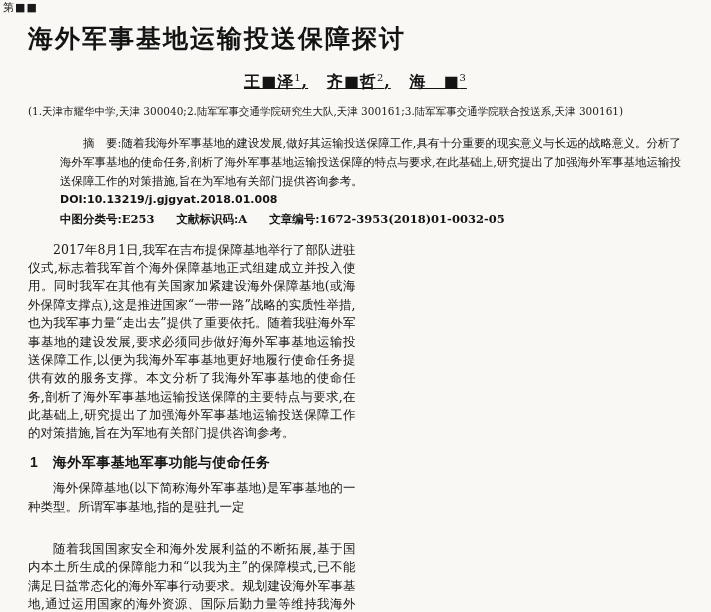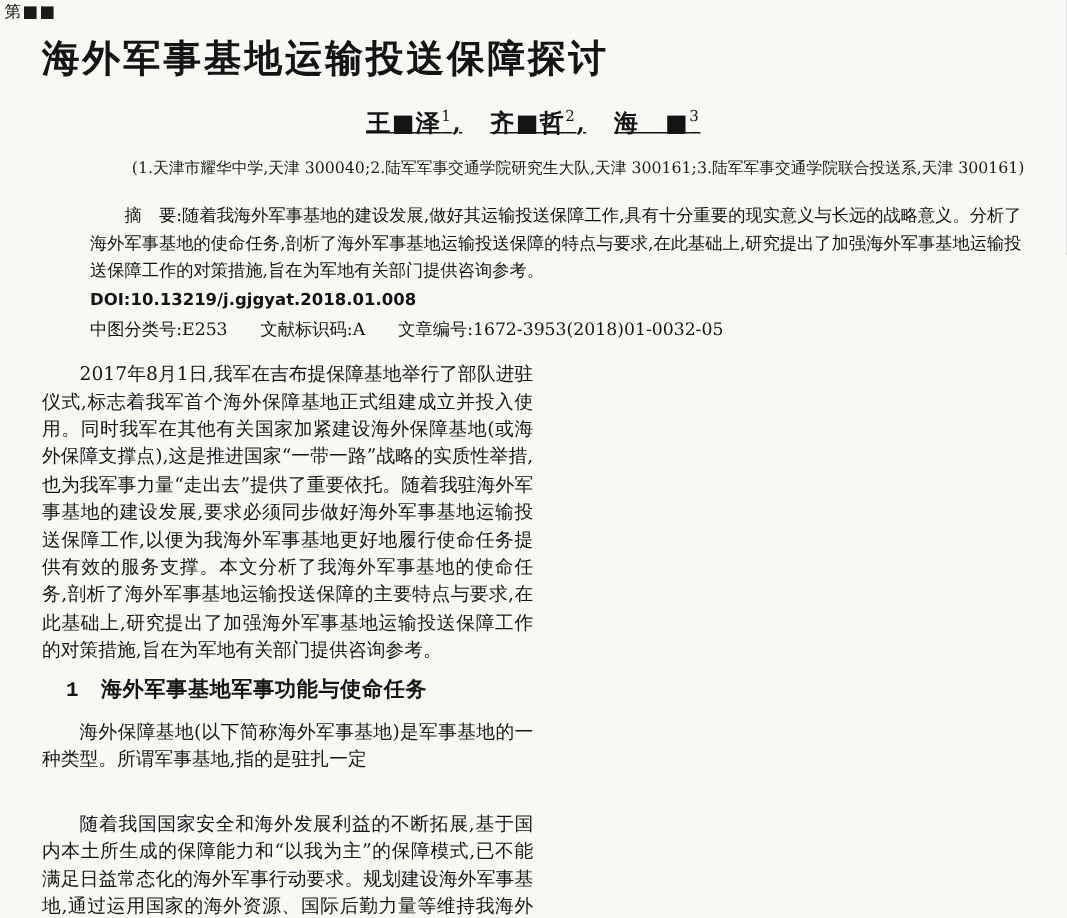--- a/index.html
+++ b/index.html
@@ -30,57 +30,57 @@
   .authors {
     text-align:center;
     font-size:16px;
     font-weight:bold;
     margin-top:17px;
     letter-spacing:1px;
   }
   .authors .author { margin:0 6px;text-decoration:underline; }
   .authors sup { font-size:10px; font-weight:normal; }
   .affil {
-    text-align:right;
+    text-align:left;
     font-size:10.5px;
     margin-top:12px;
     color:#1c1c1c;
   }
   .meta {
     margin-top:15px;
     margin-left:32px;
     margin-right:2px;
     font-size:11.5px;
     line-height:1.62;
   }
   .meta .label { font-weight:normal; }
   .abstract { text-indent:2em; text-align:justify; }
   .kw { font-weight:bold; margin-top:1px; }
   .doi { font-weight:bold; margin-top:1px; font-family:"DejaVu Sans","Liberation Sans",sans-serif; font-size:11px; }
-  .cls { font-weight:normal; margin-top:1px; }
+  .cls { font-weight:bold; margin-top:1px; }
   .cls span + span { margin-left:22px; }
   .columns {
     display:flex;
     gap:24px;
     margin-top:12px;
     flex-direction:column;
   }
   .col {
     width:50%;
     font-size:12.5px;
     line-height:1.47;
     text-align:justify;
     color:#161616;
   }
   .col p.indent { text-indent:2em; }
   .sec-heading {
     font-weight:bold;
     font-size:14px;
-    margin:9px 0 7px 16px;
-    font-family:Liberation Mono, monospace;
+    margin:9px 0 7px 2px;
+    font-family:Liberation Sans, sans-serif;
     letter-spacing:0.5px;
   }
 </style>
 </head>
 <body>
 
 <div class="page">
 
   <div class="header-frag">第■■</div>
 

